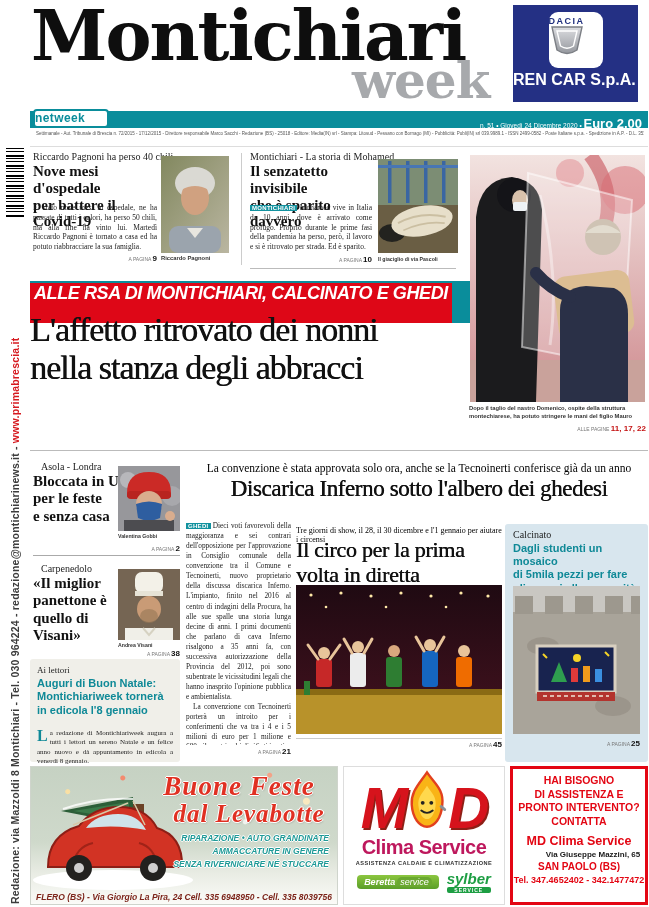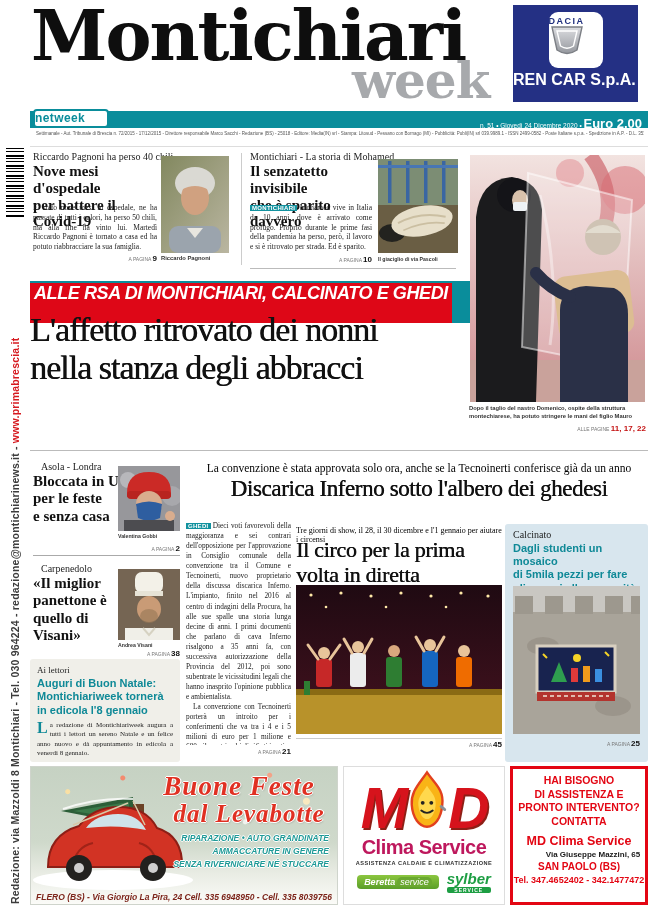--- a/index.html
+++ b/index.html
@@ -96,21 +96,21 @@
   .b1-ref { position:absolute; left:33px; top:544px; width:147px; }
   .b1-rule { position:absolute; left:33px; top:555px; width:147px; border-top:1px solid #aaa; }
   .b2-k { position:absolute; left:33px; top:563px; width:100px; }
   .b2-h { position:absolute; left:33px; top:575px; width:95px; }
   .b2-photo { left:118px; top:569px; width:62px; height:71px; }
   .b2-cap { position:absolute; left:118px; top:642px; width:62px; font-size:5.2px; }
   .b2-ref { position:absolute; left:33px; top:649px; width:147px; }
 
   .graybox { position:absolute; left:30px; top:659px; width:150px; height:103px; background:#f0efe9; border-radius:3px; padding:6px 7px; }
   .graybox .kicker { font-size:9px; }
-  .gb-hl { color:#0f8997; font:bold 11px/1.22 "Liberation Sans",sans-serif; white-space:pre-line; margin:2px 0 4px; }
+  .gb-hl { color:#0f8997; font:bold 11px/1.22 "Liberation Sans",sans-serif; white-space:pre-line; margin:2px 0 12px; }
   .gb-body { font:7px/1.32 "Liberation Serif",serif; text-align:justify; color:#222; }
   .dropcap { float:left; font:bold 16px/14px "Liberation Serif",serif; color:#0f8997; padding-right:2px; }
 
   
   .c-kicker { position:absolute; left:296px; top:526px; width:206px; font-size:8px; font-family:"Liberation Serif",serif; }
   .c-hl { position:absolute; left:296px; top:537px; width:208px; font-size:22px; line-height:1.15; letter-spacing:-.3px; }
   .c-photo { left:296px; top:585px; width:206px; height:149px; }
   .c-rule { position:absolute; left:296px; top:738px; width:206px; border-top:1px solid #ccc; }
   .c-ref { position:absolute; left:296px; top:740px; width:206px; }
 

